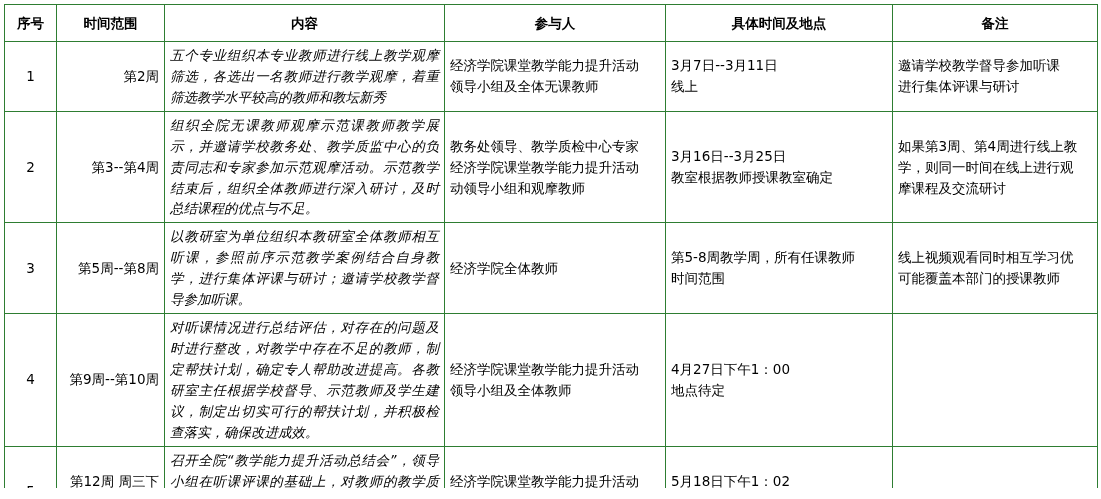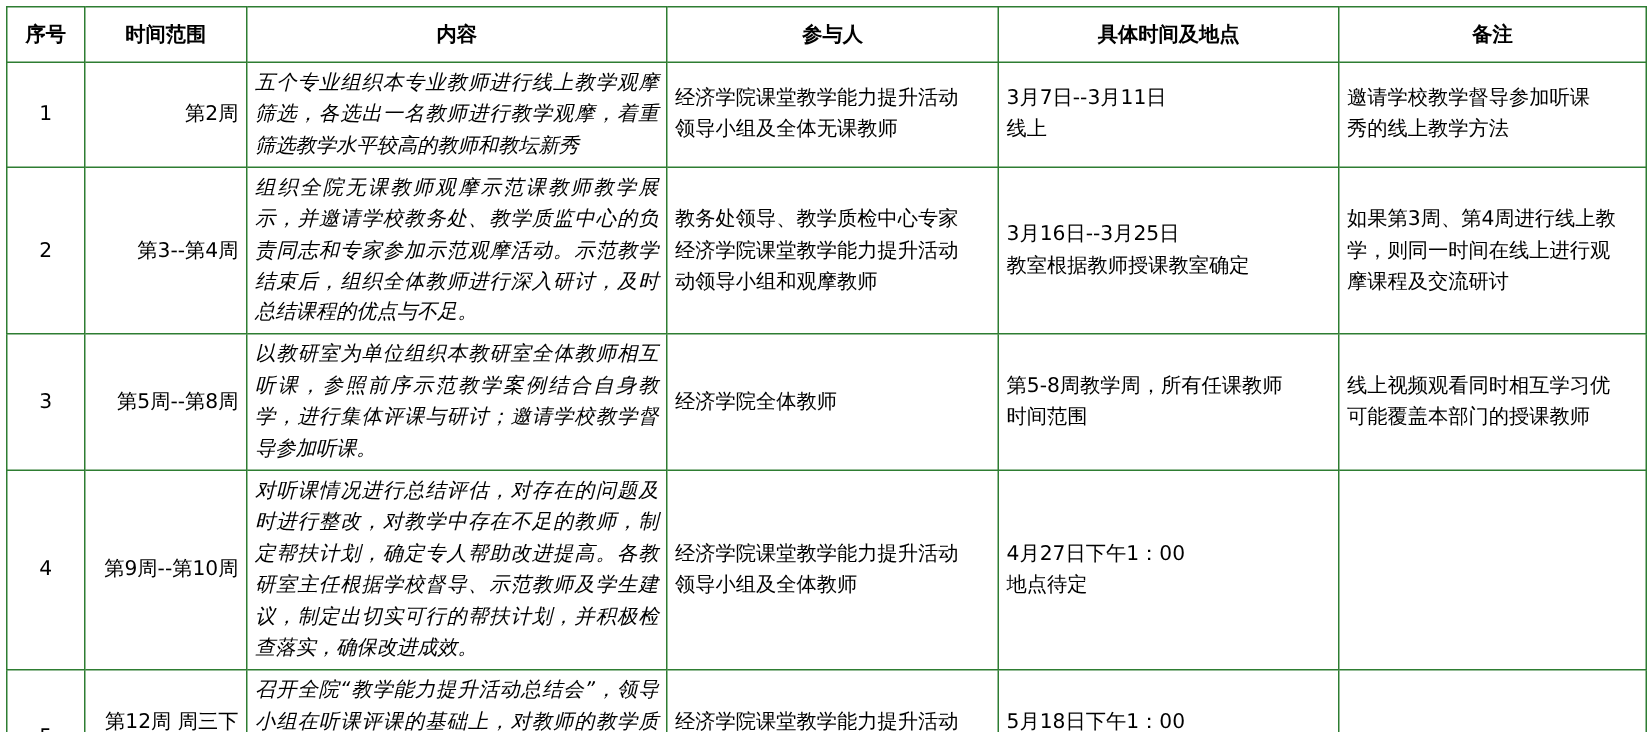--- a/index.html
+++ b/index.html
@@ -100,21 +100,21 @@
         <td class="people">
           <span class="line">经济学院课堂教学能力提升活动</span>
           <span class="line">领导小组及全体无课教师</span>
         </td>
         <td class="when">
           <span class="line">3月7日--3月11日</span>
           <span class="line">线上</span>
         </td>
         <td class="remark">
           <span class="line">邀请学校教学督导参加听课</span>
-          <span class="line">秀的线上教学方法</span>
+          <span class="line">进行集体评课与研讨</span>
         </td>
       </tr>
       <tr>
         <td class="idx">2</td>
         <td class="period">第3--第4周</td>
         <td class="content">组织全院无课教师观摩示范课教师教学展示，并邀请学校教务处、教学质监中心的负责同志和专家参加示范观摩活动。示范教学结束后，组织全体教师进行深入研讨，及时总结课程的优点与不足。</td>
         <td class="people">
           <span class="line">教务处领导、教学质检中心专家</span>
           <span class="line">经济学院课堂教学能力提升活动</span>
           <span class="line">动领导小组和观摩教师</span>
@@ -164,20 +164,20 @@
         <td class="period">
           <span class="line">第12周</span>
           <span class="line">周三下午1：00</span>
         </td>
         <td class="content">召开全院“教学能力提升活动总结会”，领导小组在听课评课的基础上，对教师的教学质量进行评估，按优秀、良好、合格、不合格四个等级确定评估结论。</td>
         <td class="people">
           <span class="line">经济学院课堂教学能力提升活动</span>
           <span class="line">领导小组及全体教师</span>
         </td>
         <td class="when">
-          <span class="line">5月18日下午1：00</span>
+          <span class="line">5月18日下午1：02</span>
           <span class="line">地点待定</span>
         </td>
         <td class="remark"></td>
       </tr>
     </tbody>
   </table>
 </div>
 
 </body></html>

